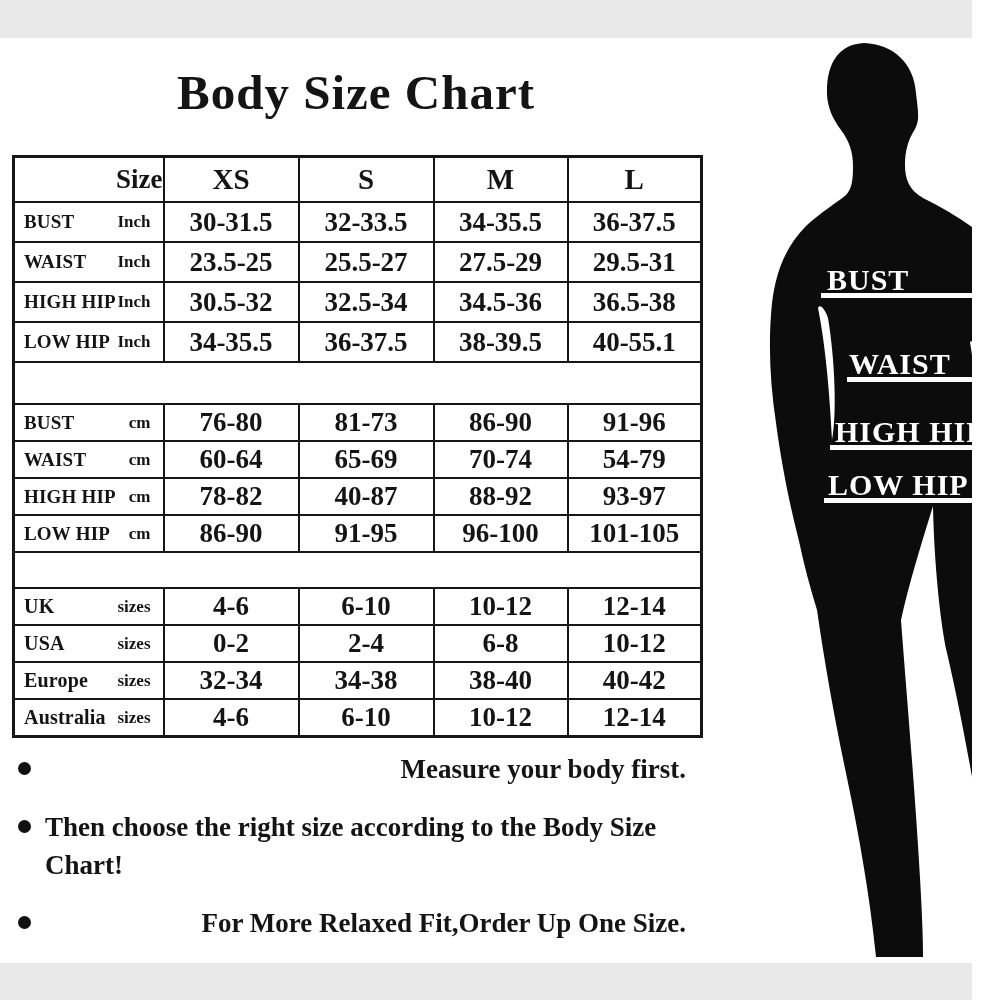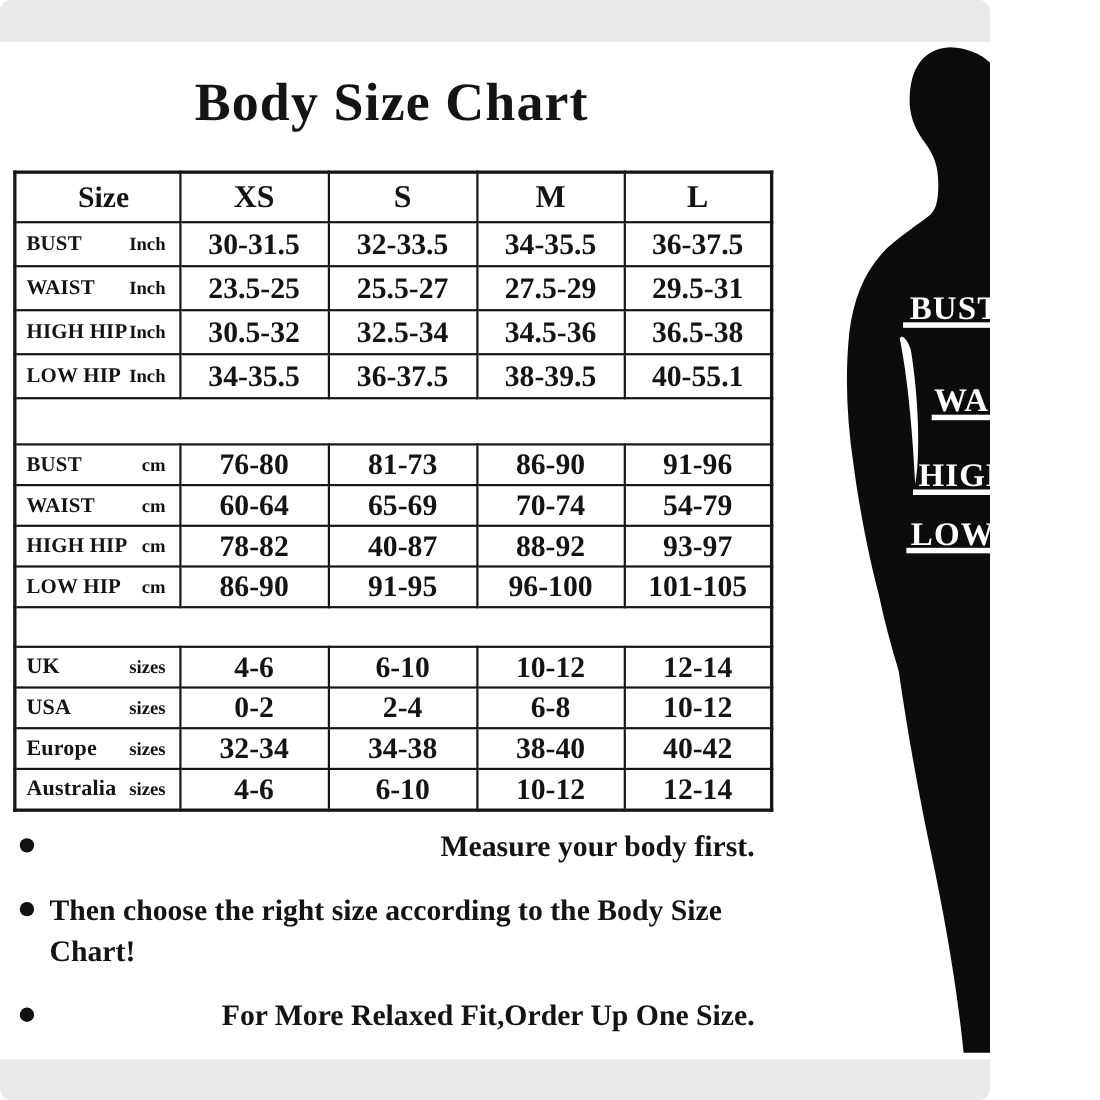--- a/index.html
+++ b/index.html
@@ -1,32 +1,32 @@
 <!DOCTYPE html>
 <html><head>
 <meta charset="utf-8">
 <style>
   html,body{margin:0;padding:0;}
   body{width:1000px;height:1000px;overflow:hidden;background:#ffffff;
        font-family:"Liberation Serif","DejaVu Serif",serif;color:#141414;}
-  #stage{position:relative;width:900px;height:1000px;background:#ffffff;overflow:hidden;border-radius:10px;}
+  #stage{position:relative;width:972px;height:1000px;background:#ffffff;overflow:hidden;}
 
   .strip{position:absolute;left:0;width:1000px;background:#e9e9e9;}
   #strip-top{top:0;height:38px;}
   #strip-bottom{top:963px;height:37px;}
 
   #page-title{position:absolute;left:12px;top:64px;width:688px;text-align:center;
               font-size:49px;font-weight:700;letter-spacing:1px;white-space:nowrap;}
 
   
   #size-table{position:absolute;left:12px;top:155px;width:688px;border-collapse:collapse;
               table-layout:fixed;border:3px solid #161616;}
   #size-table th,#size-table td{border:2px solid #161616;padding:0;font-weight:700;
               overflow:hidden;white-space:nowrap;}
-  #size-table th.corner{ text-align:center;padding-left:11px;font-size:27px;height:43px;}
+  #size-table th.corner{ text-align:right;padding-left:11px;font-size:27px;height:43px;}
   #size-table th.size-col{font-size:29px;}
   #size-table td.val{text-align:center;font-size:27px;}
   #size-table td.label-cell{vertical-align:middle;}
   .label-wrap{display:flex;justify-content:space-between;align-items:center;padding:0 12px 0 9px;}
   .mlabel{font-size:19px;font-weight:700;letter-spacing:0.2px;}
   .munit{font-size:17px;font-weight:700;}
   tr.sec2 .mlabel{font-size:20px;}
   tr.sec0 td{height:38px;}
   tr.sec1 td{height:35px;}
   tr.sec2 td{height:35px;}

